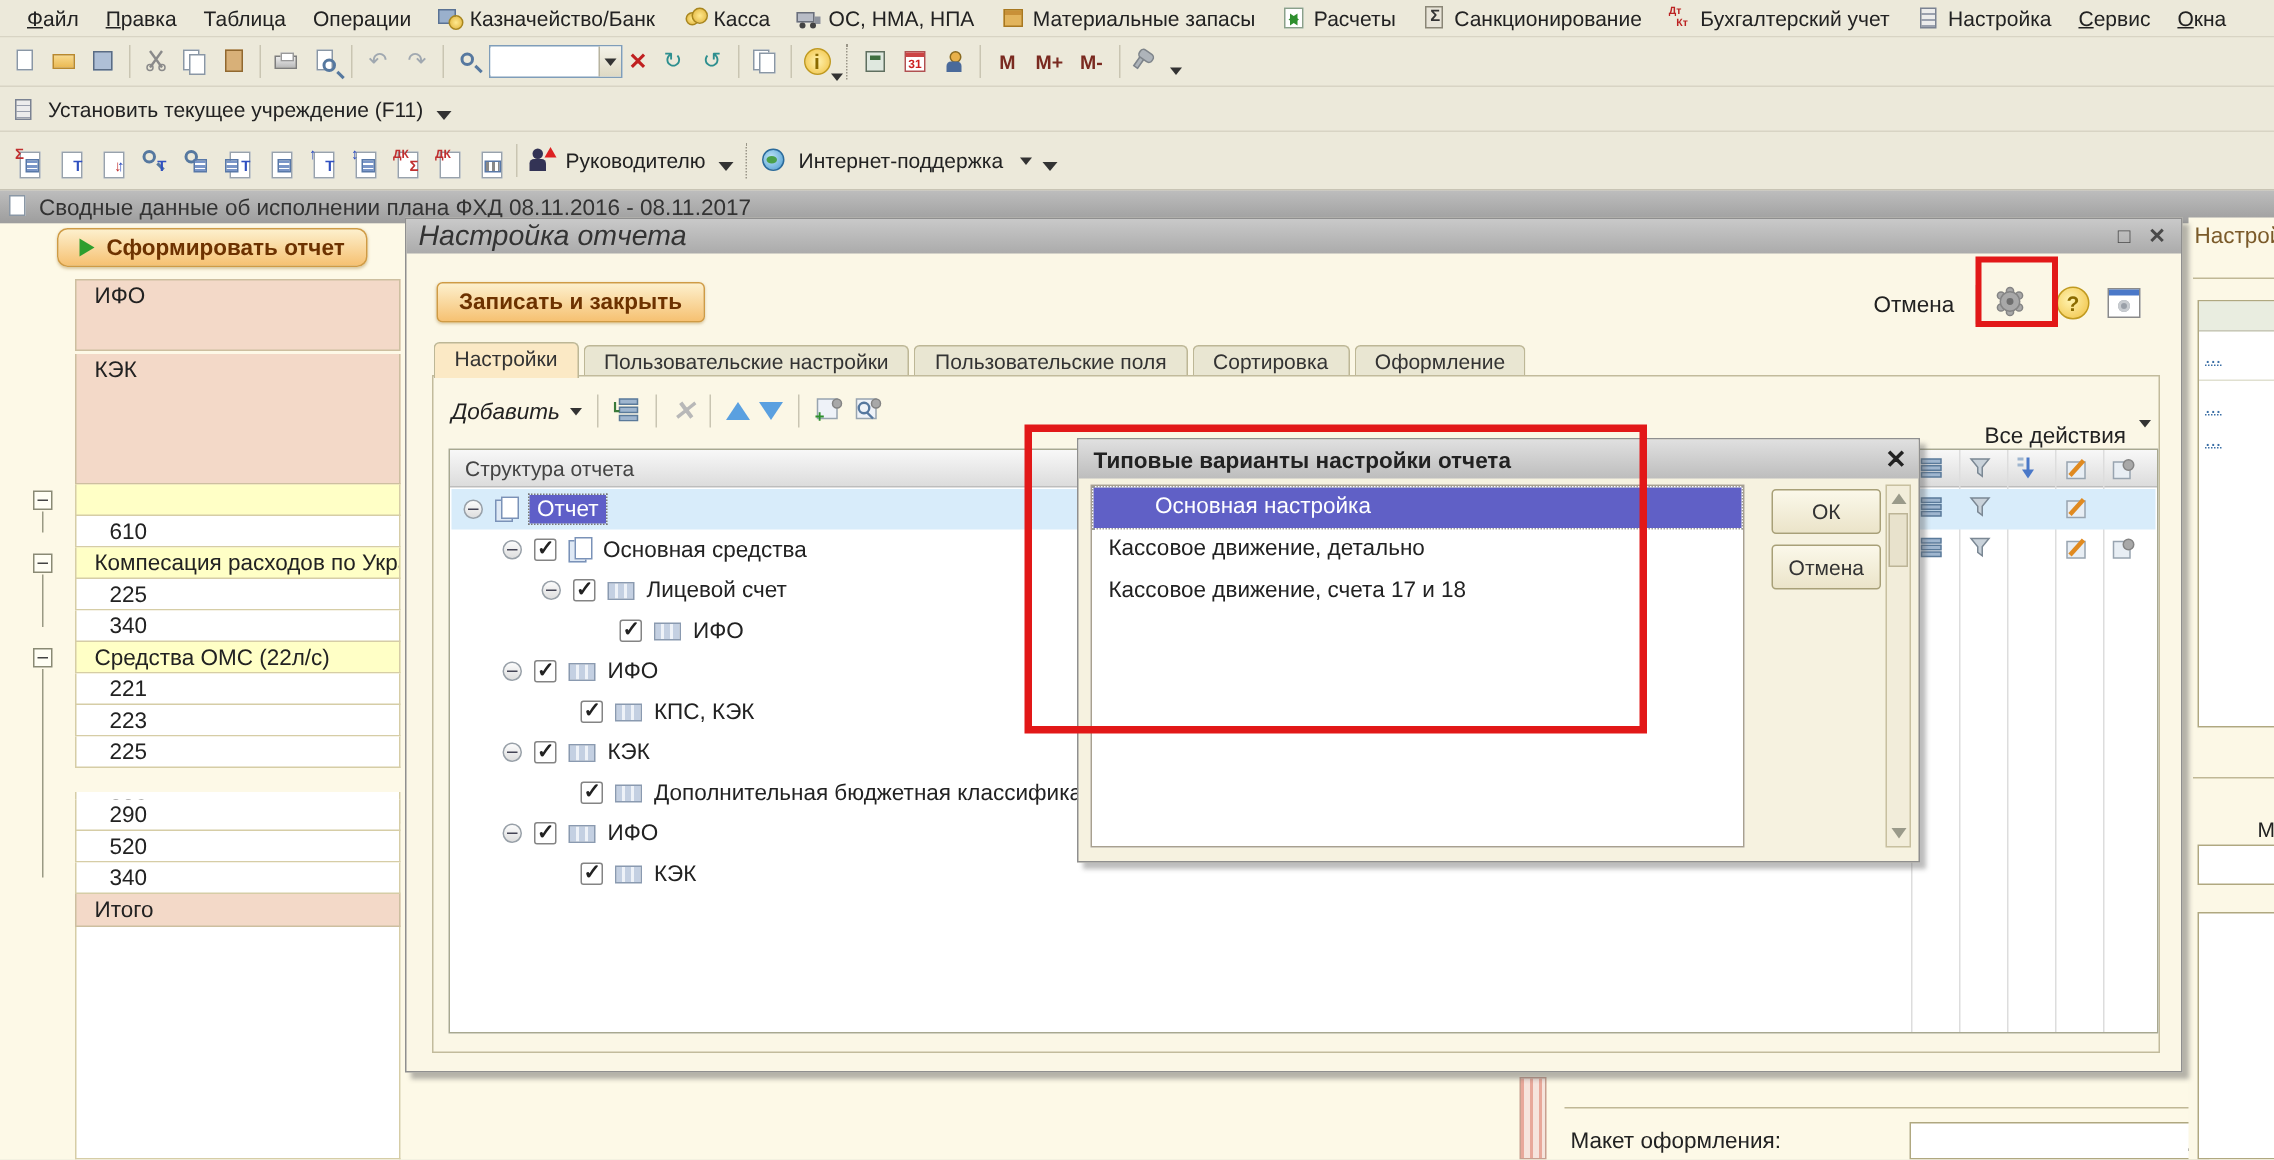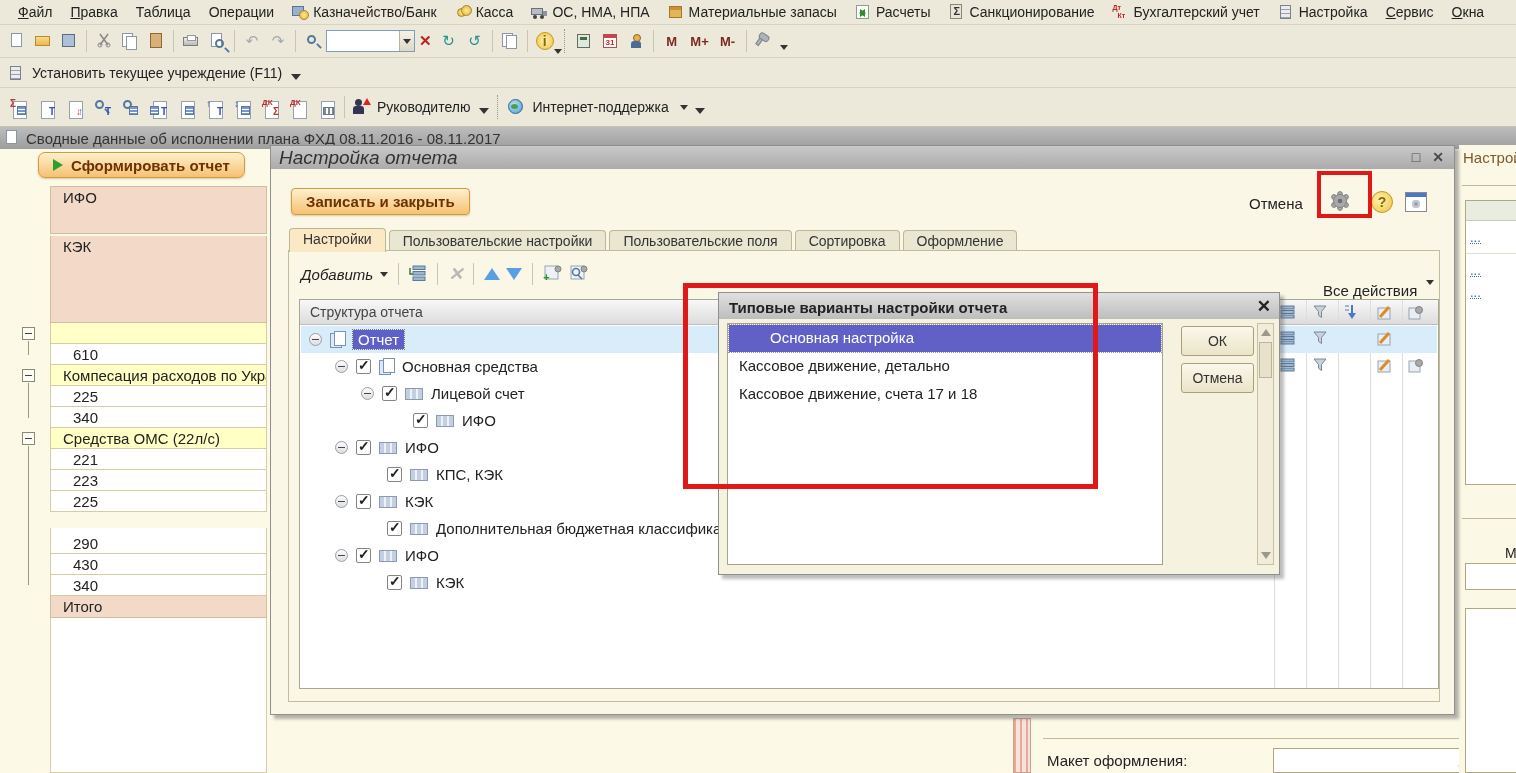--- a/index.html
+++ b/index.html
@@ -482,21 +482,21 @@
     <div class="tcell tc-num" style="top:161px;height:21px;"><span>610</span></div>
     <div class="tcell tc-group" style="top:182px;height:21px;"><span>Компесация расходов по Укра</span></div>
     <div class="tcell tc-num" style="top:203px;height:21px;"><span>225</span></div>
     <div class="tcell tc-num" style="top:224px;height:21px;"><span>340</span></div>
     <div class="tcell tc-group" style="top:245px;height:21px;"><span>Средства ОМС (22л/с)</span></div>
     <div class="tcell tc-num" style="top:266px;height:21px;"><span>221</span></div>
     <div class="tcell tc-num" style="top:287px;height:21px;"><span>223</span></div>
     <div class="tcell tc-num" style="top:308px;height:21px;"><span>225</span></div>
     <div class="tcell tc-num" style="top:329px;height:21px;margin-top:16px;"><span>226</span></div>
     <div class="tcell tc-num" style="top:350px;height:21px;"><span>290</span></div>
-    <div class="tcell tc-num" style="top:371px;height:21px;"><span>430</span></div>
+    <div class="tcell tc-num" style="top:371px;height:21px;"><span>520</span></div>
     <div class="tcell tc-num" style="top:392px;height:21px;"><span>340</span></div>
     <div class="tcell tc-head" style="top:413px;height:22px;"><span>Итого</span></div>
     <div class="tcell" style="top:435px;height:155px;"></div>
 
     <div class="texp" style="top:144px;"></div>
     <div class="texp" style="top:186px;"></div>
     <div class="texp" style="top:249px;"></div>
     <div class="tline" style="top:158px;height:14px;"></div>
     <div class="tline" style="top:200px;height:35px;"></div>
     <div class="tline" style="top:263px;height:139px;"></div>

